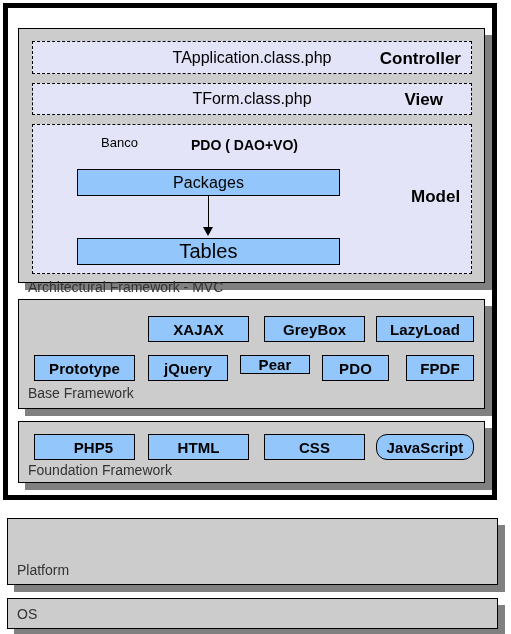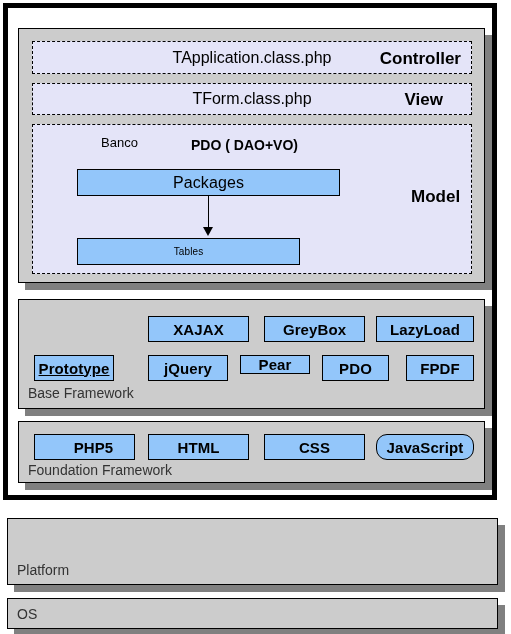--- a/index.html
+++ b/index.html
@@ -125,41 +125,42 @@
 
     <div class="abs chip" style="left:44px; top:44px; width:263px; height:27px; font-weight:normal; font-size:16px;">
       <span>Packages</span>
     </div>
 
     <div class="abs">
       <div class="abs arrow-line" style="left:175px; top:71px; height:33px;"></div>
       <div class="abs arrow-head" style="left:170px; top:102px;"></div>
     </div>
 
-    <div class="abs chip" style="left:44px; top:113px; width:223px; height:27px; font-weight:normal; font-size:10px;">
+    <div class="abs chip" style="left:44px; top:113px; width:263px; height:27px; font-weight:normal; font-size:20px;">
       <span>Tables</span>
     </div>
   </div>
 
+  <span class="abs panel-label" style="left:9px; top:250px;">Architectural Framework - MVC</span>
 </div>
 
 <div class="abs layer-shadow" style="left:25px; top:306px; width:467px; height:110px;"></div>
 <div class="abs layer" style="left:18px; top:299px; width:467px; height:110px;">
 
   <div class="abs chip" style="left:245px; top:16px; width:101px; height:26px;">
     <span>GreyBox</span>
   </div>
   <div class="abs chip" style="left:129px; top:16px; width:101px; height:26px;">
     <span>XAJAX</span>
   </div>
   <div class="abs chip" style="left:357px; top:16px; width:98px; height:26px;">
     <span>LazyLoad</span>
   </div>
 
-  <div class="abs chip" style="left:15px; top:55px; width:80px; height:26px;text-decoration:underline;">
+  <div class="abs chip" style="left:15px; top:55px; width:101px; height:26px;">
     <span>Prototype</span>
   </div>
   <div class="abs chip" style="left:129px; top:55px; width:80px; height:26px;">
     <span>jQuery</span>
   </div>
   <div class="abs chip" style="left:221px; top:55px; width:70px; height:19px;">
     <span>Pear</span>
   </div>
   <div class="abs chip" style="left:303px; top:55px; width:67px; height:26px;">
     <span>PDO</span>

